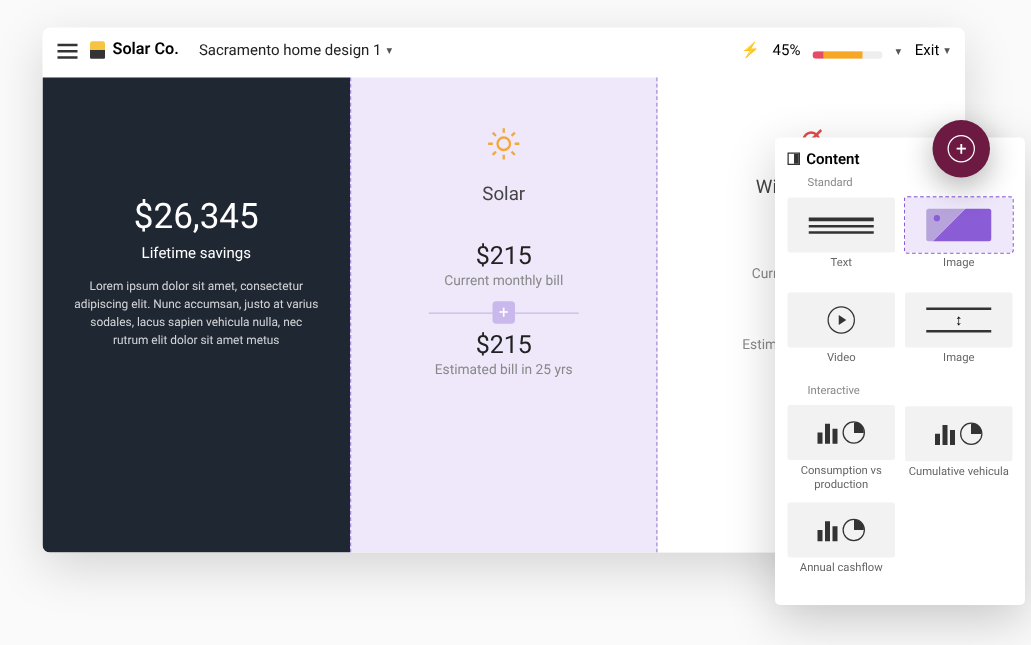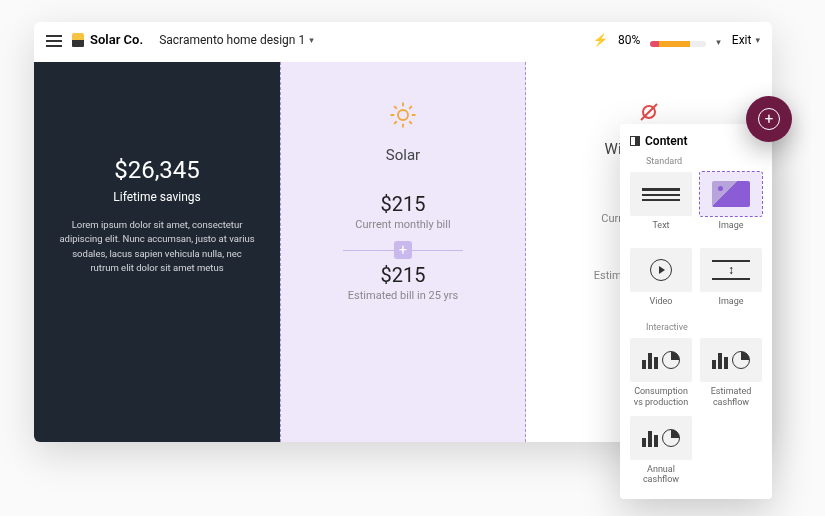--- a/index.html
+++ b/index.html
@@ -19,33 +19,33 @@
   .progress .p1 { width: 15%; background: #e74c66;}
   .progress .p2 { width: 55%; background: #f6a723;}
   .exit { display: flex; align-items: center; gap: 4px; cursor: pointer; margin-left: 1px;}
   .body { flex: 1; display: flex; }
   .col { flex: 1; display: flex; flex-direction: column; align-items: center; padding: 38px 22px 0; text-align: center; }
   .col-dark { background: #1f2733; color: #fff; }
   .col-light { background: #efe8fb; position: relative; }
   .col-light::before, .col-light::after { content:""; position:absolute; top:0; bottom:0; width:0; border-left: 1px dashed #a78bda; }
   .col-light::before { left: 0; } .col-light::after { right: 0; }
   .col-white { background: #fff; }
-  .big { font-size: 24px; font-weight: 400; margin-bottom: 6px;}
+  .big { font-size: 28px; font-weight: 400; margin-bottom: 6px;}
   .sub { font-size: 12px; margin-bottom: 14px;}
   .lorem { font-size: 9.5px; line-height: 1.5; opacity: .8; max-width: 200px;}
   .icon-sun svg { width: 30px; height: 30px; }
   .icon-no svg { width: 24px; height: 24px; }
   .col-title { font-size: 15px; color: #444; margin-top: 12px; margin-bottom: 28px;}
   .metric { font-size: 20px; color: #222; }
   .metric-label { font-size: 11px; color: #888; margin-top: 2px; margin-bottom: 18px;}
   .divider-wrap { width: 120px; position: relative; height: 14px; margin: -6px 0 6px;}
   .divider { position:absolute; top:50%; left:0; right:0; height:1px; background:#c9b8ec;}
   .plus-btn { position:absolute; left:50%; top:50%; transform:translate(-50%,-50%); width:18px; height:18px; background:#c9b8ec; color:#fff; font-size:14px; line-height:18px; border-radius:3px;}
   
-  .content-panel { position:absolute; left: 620px; top: 124px; width: 152px; background:#fff; border-radius:4px; box-shadow: 0 12px 40px rgba(0,0,0,0.2); padding: 10px 10px 14px; font-size:11px; overflow:hidden;}
+  .content-panel { position:absolute; left: 620px; top: 110px; width: 200px; background:#fff; border-radius:4px; box-shadow: 0 12px 40px rgba(0,0,0,0.2); padding: 10px 10px 14px; font-size:11px; overflow:hidden;}
   .cp-title { display:flex; align-items:center; gap:5px; font-weight:600; font-size:12px; margin-bottom:8px;}
   .cp-title-icon { width:10px; height:10px; background: linear-gradient(90deg,#fff 50%,#333 50%); border:1px solid #333;}
   .cp-section { font-size:9px; color:#888; margin: 6px 16px 6px;}
   .grid2 { display:grid; grid-template-columns: 1fr 1fr; gap:8px;}
   .tile { background:#f2f2f2; height:44px; border-radius:2px; display:flex; align-items:center; justify-content:center; cursor:pointer; position:relative;}
   .tile.selected { outline: 1.5px dashed #8a5cd6; background:#efe8fb;}
   .tile-label { text-align:center; font-size:9px; color:#666; margin-top:4px; line-height:1.2; min-height:20px;}
   .cell { display:flex; flex-direction:column;justify-content:center; }
   
   .glyph-text { width:60%; display:flex; flex-direction:column; gap:3px;}
@@ -80,21 +80,21 @@
     <div class="brand">
       <div class="brand-logo"></div>
       <span>Solar Co.</span>
     </div>
     <div class="project">
       <span>Sacramento home design 1</span>
       <span class="chev">▾</span>
     </div>
     <div class="spacer-h"></div>
     <span class="bolt">⚡</span>
-    <span class="pct">80%</span>
+    <span class="pct">45%</span>
     <div class="progress">
         <div class="p1"></div>
         <div class="p2"></div>
       </div>
     <span class="chev">▾</span>
     <div class="exit">
       <span>Exit</span>
       <span class="chev">▾</span>
     </div>
   </div>
@@ -209,21 +209,21 @@
       <div class="tile">
           <div class="glyph-chart">
             <div class="bars">
               <span></span>
               <span></span>
               <span></span>
             </div>
             <div class="pie"></div>
           </div>
         </div>
-      <div class="tile-label">Estimated cashflow</div>
+      <div class="tile-label">Cumulative vehicula</div>
     </div>
     <div class="cell">
       <div class="tile">
           <div class="glyph-chart">
             <div class="bars">
               <span></span>
               <span></span>
               <span></span>
             </div>
             <div class="pie"></div>

